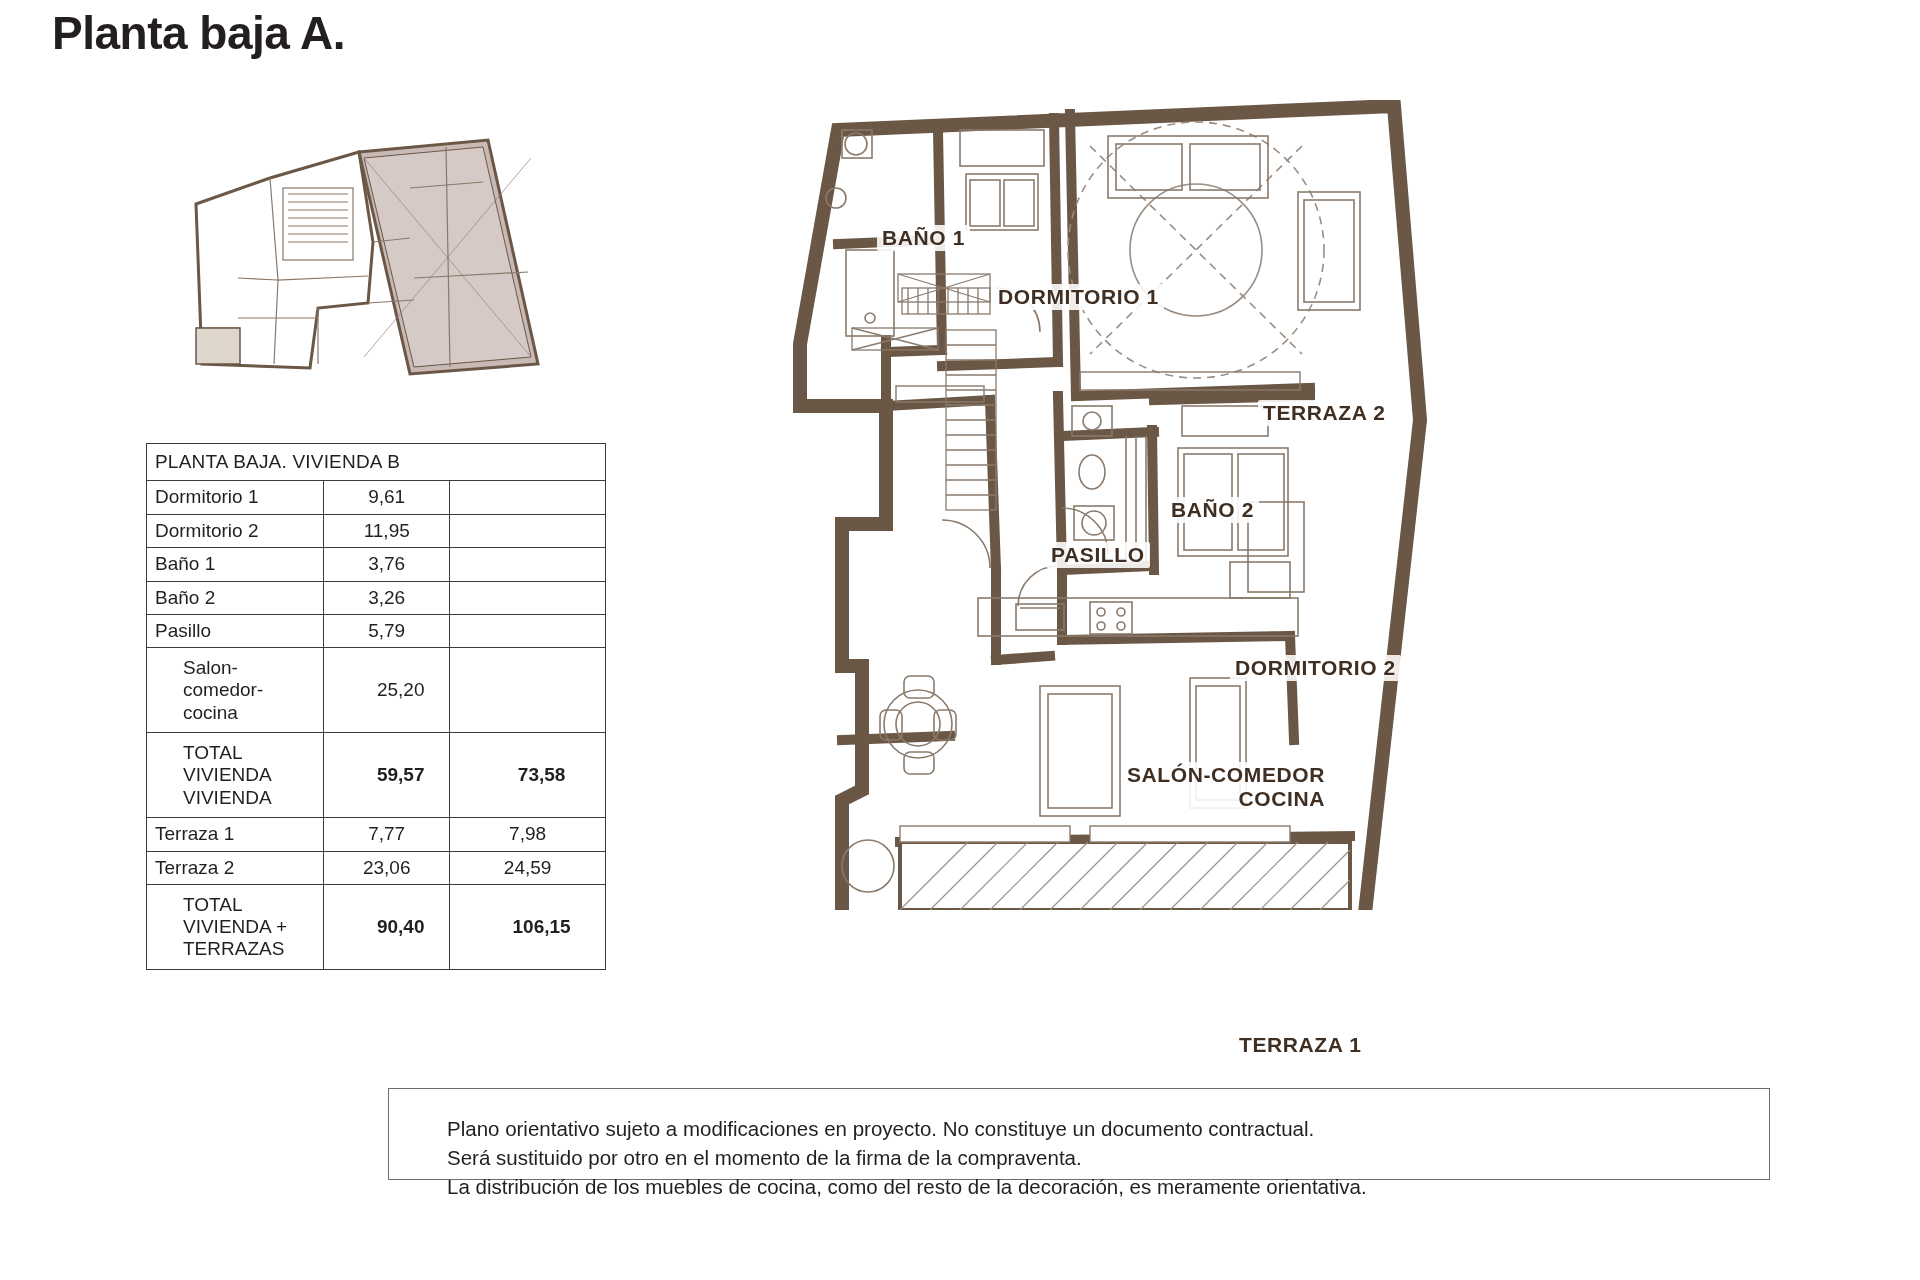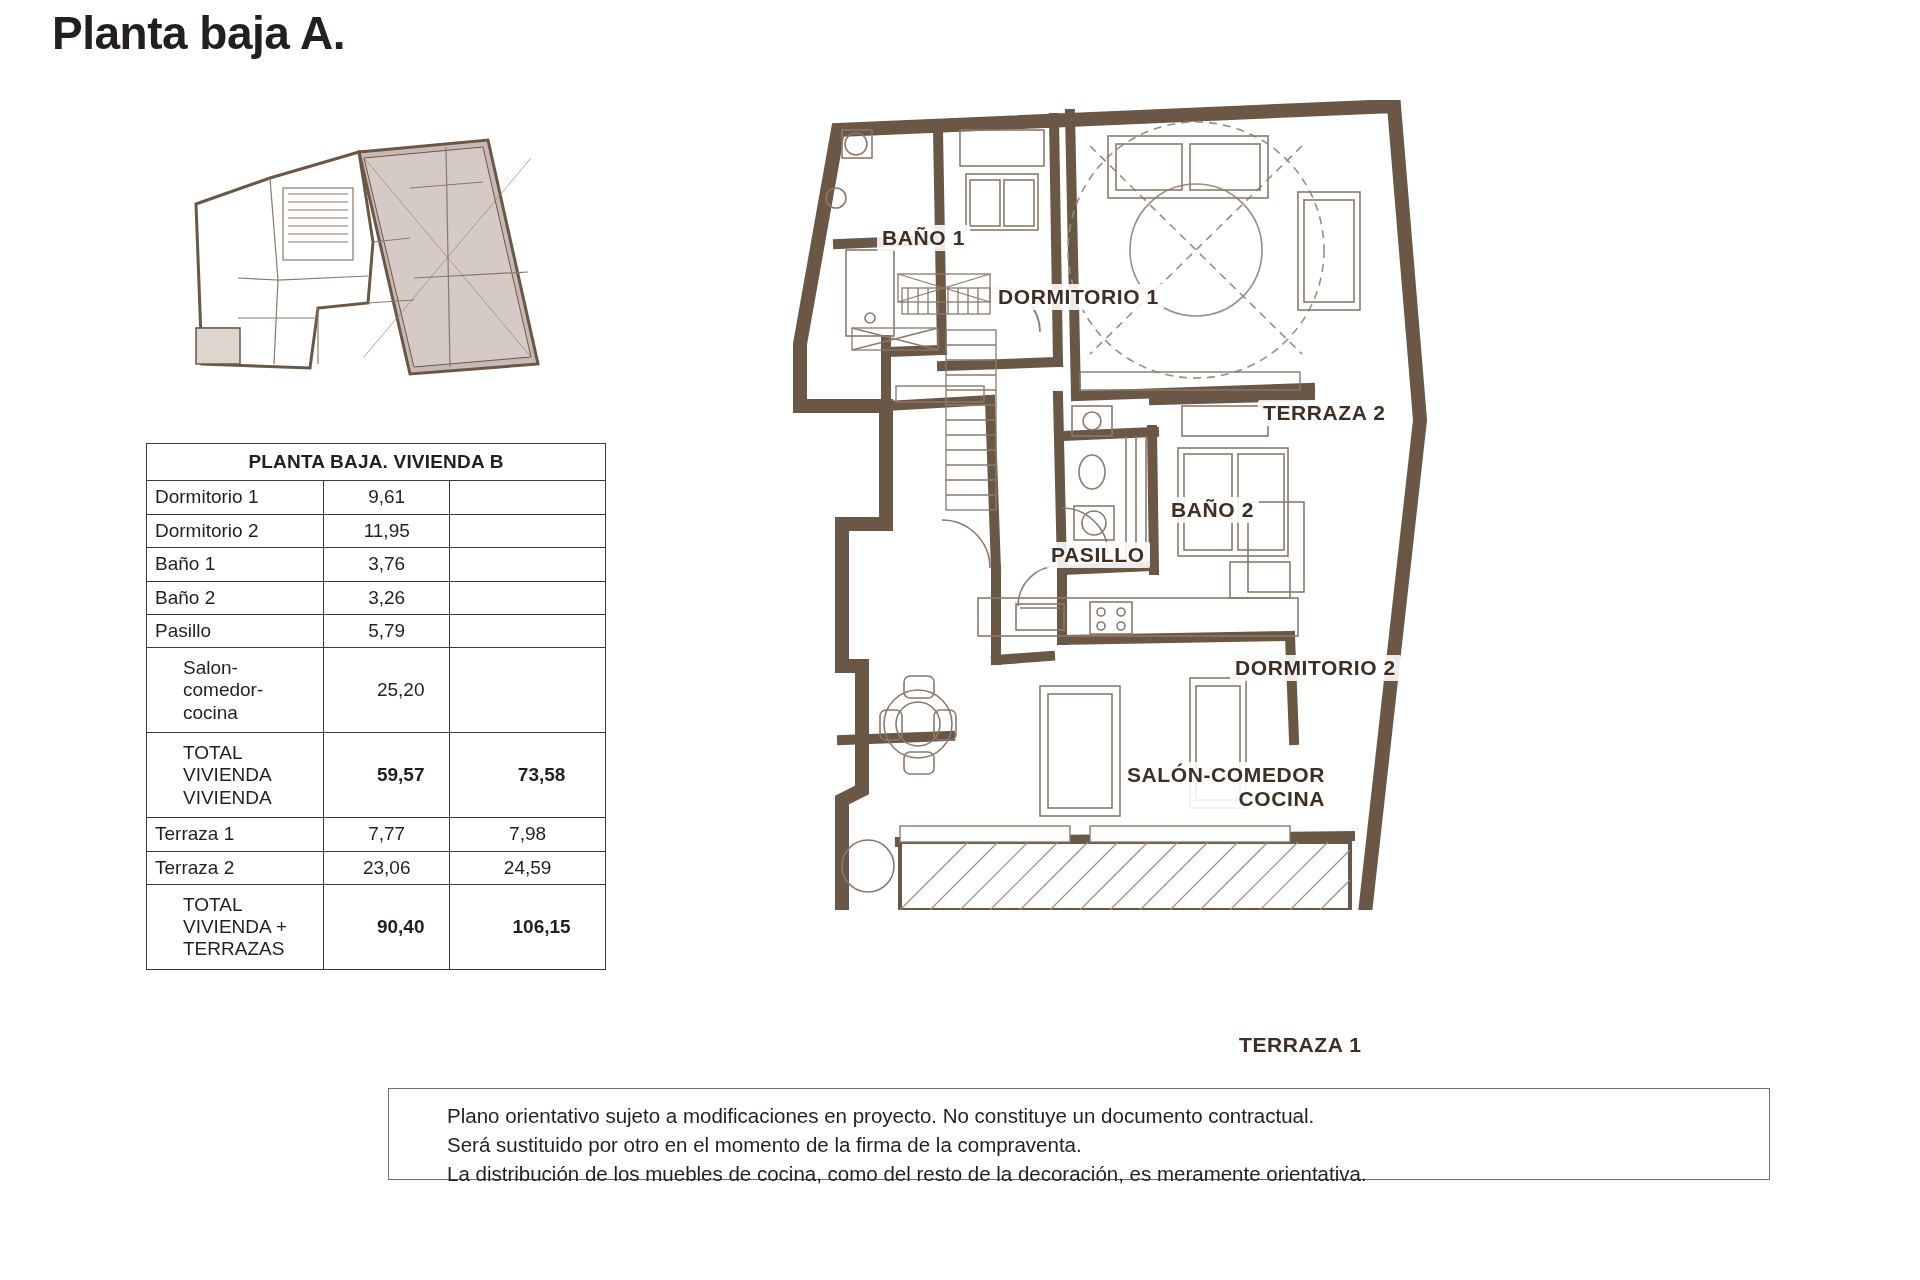--- a/index.html
+++ b/index.html
@@ -61,25 +61,24 @@
     line-height: 1.18;
   }
   #area-table .hdr {
     text-align: center;
     font-weight: bold;
     font-size: 18.5px;
     letter-spacing: 0.3px;
     padding: 7px 4px;
   }
   #area-table .sect {
-    font-weight: bold;
+    font-weight: normal;
     font-size: 19px;
     letter-spacing: 0.2px;
     padding: 7px 8px;
-    text-align: center;
   }
   #area-table .name { text-align: left; width: 168px; }
   #area-table .num  { text-align: center; width: 120px; }
   #area-table .num2 { text-align: center; width: 172px; }
   #area-table .total { font-weight: bold; }
   #area-table .total .num,
   #area-table .total .num2 { font-weight: bold; }
   #area-table .tall td { height: 74px; padding-left: 36px; }
 
   
@@ -106,21 +105,21 @@
 
   
   #disclaimer {
     position: absolute;
     left: 388px;
     top: 1088px;
     width: 1382px;
     height: 92px;
     border: 1.5px solid #6e6e6e;
     box-sizing: border-box;
-    padding: 12px 0 0 58px;
+    padding: 25px 0 0 58px;
     font-size: 20.5px;
     line-height: 1.42;
     color: #231f20;
   }
   #disclaimer div { white-space: nowrap; }
 </style>
 </head>
 <body>
 
 <div class="page">

